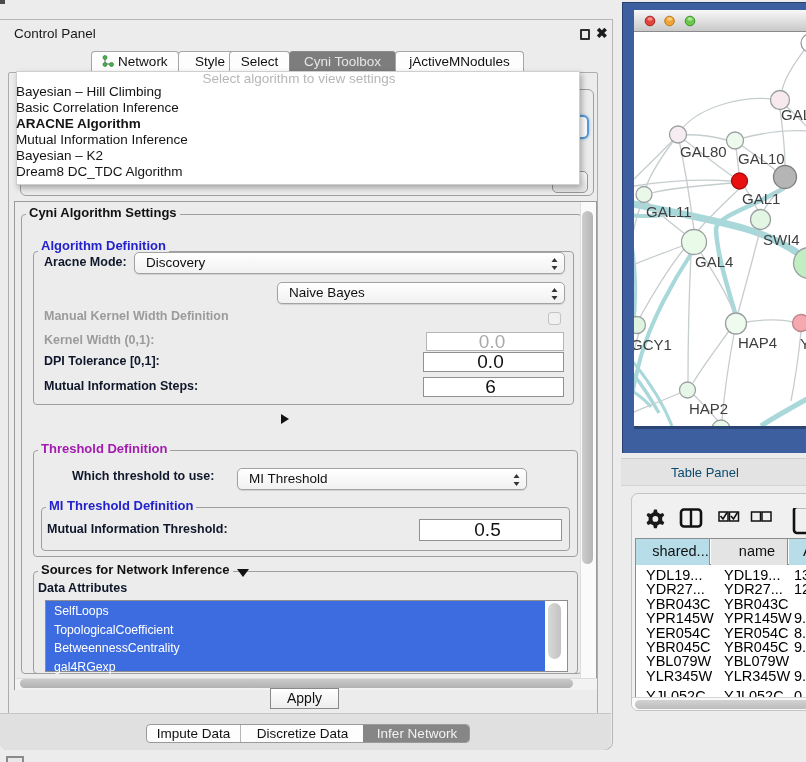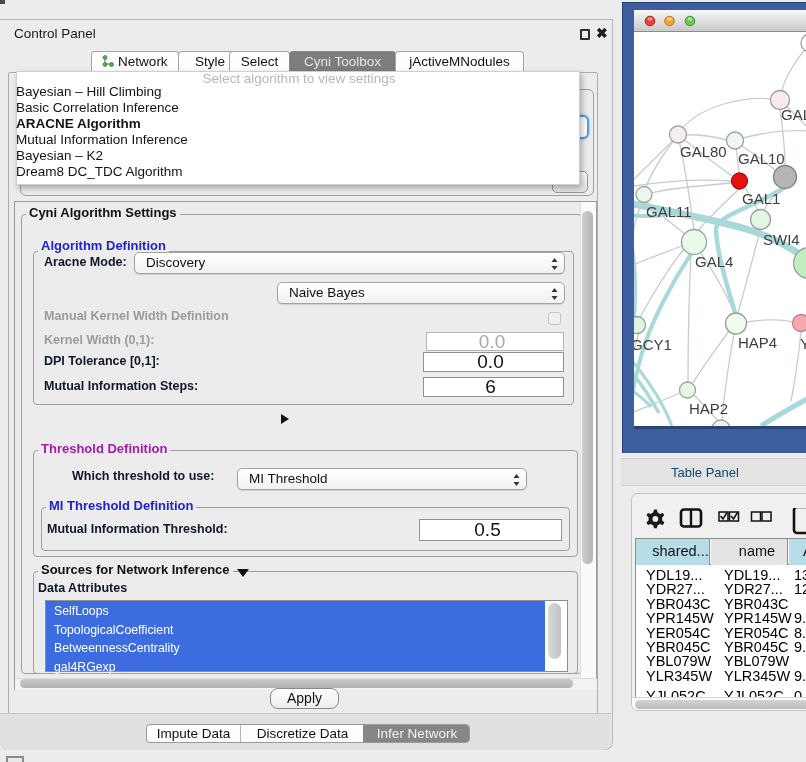--- a/index.html
+++ b/index.html
@@ -134,21 +134,21 @@
   <div class="abs" style="left:45px;top:580px;width:523px;height:72px;border:1px solid #8e8e8e;background:#fff;">
      <div class="abs" style="left:0;top:0;width:499px;height:70px;background:#3c6ce0;color:#fff;font-size:12.3px;line-height:18.5px;padding:1px 0 0 8px;">SelfLoops<br>TopologicalCoefficient<br>BetweennessCentrality<br>gal4RGexp</div>
      <div class="abs" style="left:502px;top:2px;width:13px;height:56px;background:linear-gradient(90deg,#d9d9d9,#c2c2c2);border-radius:7px;"></div>
   </div>
 
   <div class="abs" style="left:580px;top:182px;width:16px;height:476px;background:#fafafa;border-left:1px solid #dedede;"></div>
   <div class="abs" style="left:582px;top:191px;width:11px;height:353px;background:linear-gradient(90deg,#cdcdcd,#b5b5b5);border-radius:6px;"></div>
   <div class="abs" style="left:15px;top:658px;width:582px;height:12px;background:#f2f2f2;border-top:1px solid #dcdcdc;"></div>
   <div class="abs" style="left:20px;top:659px;width:553px;height:9px;background:linear-gradient(#c9c9c9,#b2b2b2);border-radius:5px;"></div>
 
-  <div class="abs" style="left:270px;top:668px;width:69px;height:21px;background:linear-gradient(#ffffff,#ededed);border:1px solid #898989;border-radius:8px;text-align:center;line-height:19px;font-size:14px;color:#111;">Apply</div>
+  <div class="abs" style="left:270px;top:668px;width:69px;height:21px;background:linear-gradient(#ffffff,#ededed);border:1px solid #898989;border-radius:0;text-align:center;line-height:19px;font-size:14px;color:#111;">Apply</div>
 
   <div class="abs" style="left:0;top:693px;width:611px;height:37px;background:#e0e0e0;border-top:1px solid #c6c6c6;border-radius:0 0 8px 8px;"></div>
   <div class="abs" style="left:146px;top:704px;width:324px;height:19px;background:#fdfdfd;border:1px solid #9a9a9a;border-radius:4px;overflow:hidden;font-size:13.5px;">
      <div class="abs" style="left:0;top:0;width:94px;height:19px;text-align:center;line-height:18px;color:#111;border-right:1px solid #b5b5b5;">Impute Data</div>
      <div class="abs" style="left:95px;top:0;width:121px;height:19px;text-align:center;line-height:18px;color:#111;">Discretize Data</div>
      <div class="abs" style="left:216px;top:0;width:108px;height:19px;text-align:center;line-height:18px;background:#868686;color:#f2f2f2;">Infer Network</div>
   </div>
 
   <div class="abs" style="left:16px;top:51px;width:564px;height:114px;background:#fff;border:1px solid #cfcfcf;box-shadow:2px 3px 6px rgba(0,0,0,0.30);z-index:5;">
     <div class="abs" style="left:0;top:-1px;width:564px;text-align:center;font-size:13.5px;color:#b6b6b6;">Select algorithm to view settings</div>

